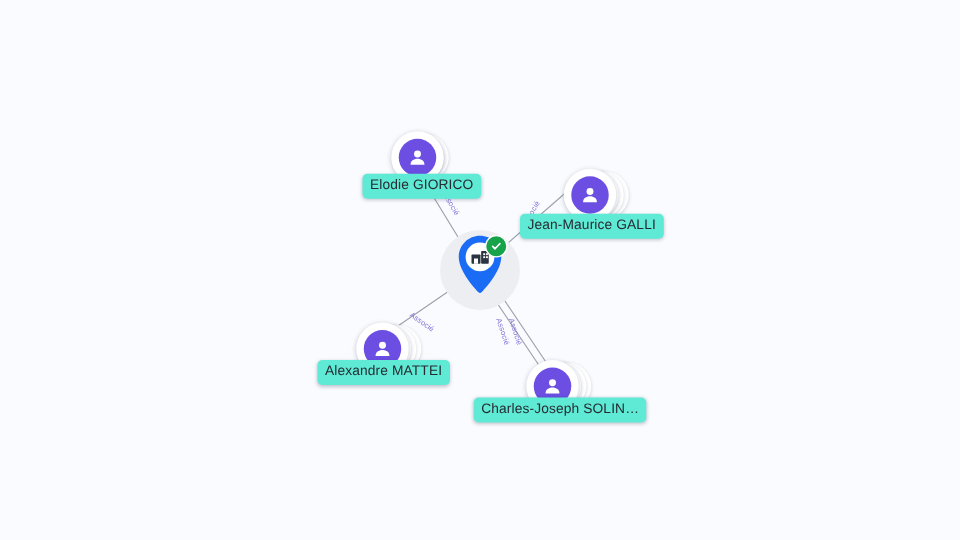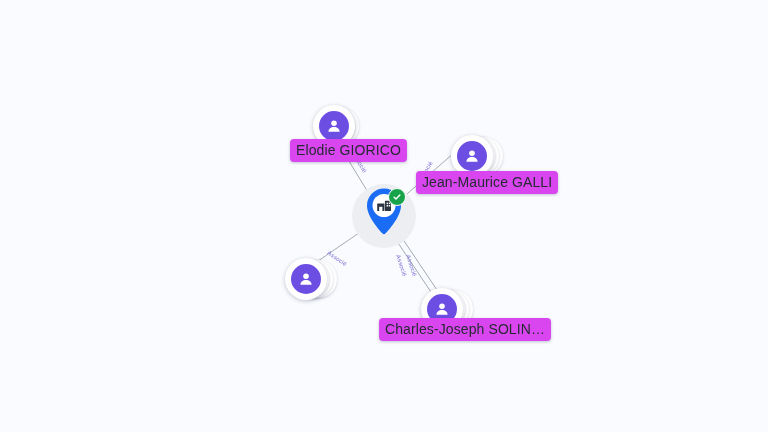--- a/index.html
+++ b/index.html
@@ -68,23 +68,23 @@
     background: #6c4ee3;
     display: flex;
     align-items: center;
     justify-content: center;
   }
   .avatar-inner svg { display: block; }
 
   .node-label {
     position: absolute;
     white-space: nowrap;
-    background: #d946ef;
+    background: #5eead4;
     color: #262b33;
-    font-size: 14px;
+    font-size: 11px;
     line-height: 1;
     padding: 4px 6px 5px 6px;
     border-radius: 4px;
     box-shadow: 0 1px 3px rgba(40,50,90,0.28);
     z-index: 9;
     letter-spacing: 0.1px;
   }
 
   
   #company-node {
@@ -218,20 +218,21 @@
     <div class="stack-circle" style="left:6px;"></div>
     <div class="avatar">
       <div class="avatar-inner">
         <svg width="18" height="18" viewBox="0 0 24 24" fill="#ffffff">
           <circle cx="12" cy="8.2" r="3.7"></circle>
           <path d="M4.6 19.6c0-3.9 3.3-6.2 7.4-6.2s7.4 2.3 7.4 6.2z"></path>
         </svg>
       </div>
     </div>
   </div>
+  <div class="node-label" style="left:254px; top:288px;">Alexandre MATTEI</div>
 
   <div class="person-node" style="left:421px; top:288px;">
     <div class="stack-circle" style="left:14px;"></div>
     <div class="stack-circle" style="left:10px;"></div>
     <div class="stack-circle" style="left:6px;"></div>
     <div class="avatar">
       <div class="avatar-inner">
         <svg width="18" height="18" viewBox="0 0 24 24" fill="#ffffff">
           <circle cx="12" cy="8.2" r="3.7"></circle>
           <path d="M4.6 19.6c0-3.9 3.3-6.2 7.4-6.2s7.4 2.3 7.4 6.2z"></path>

